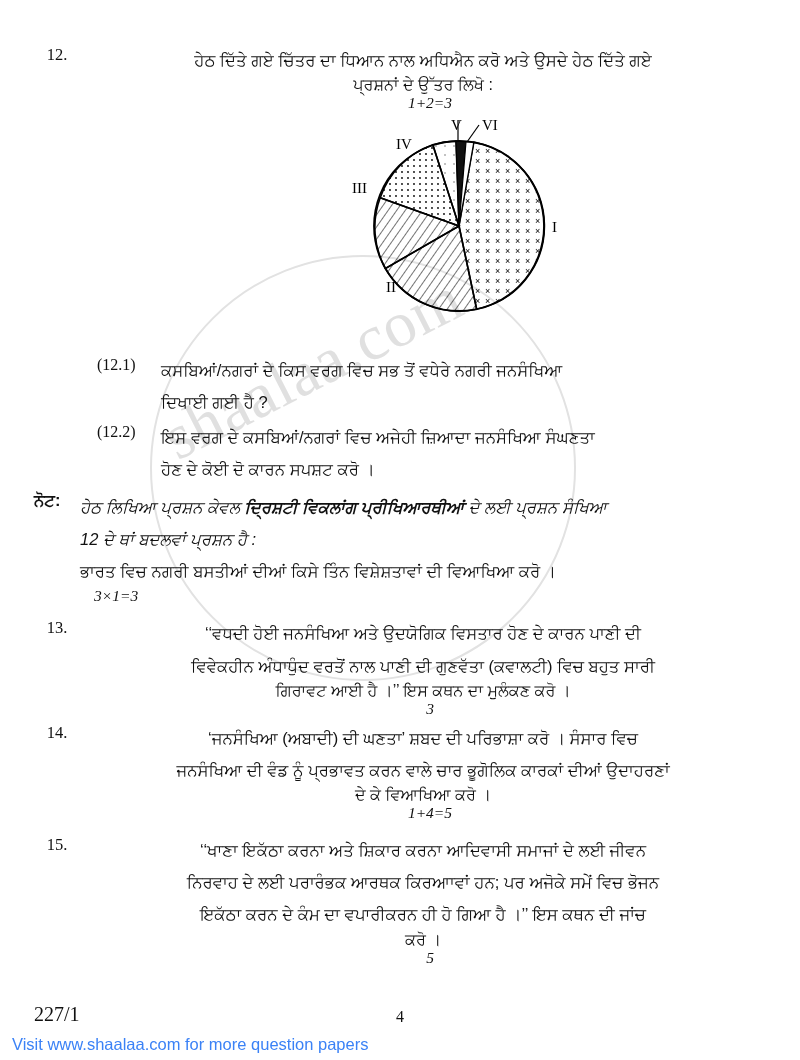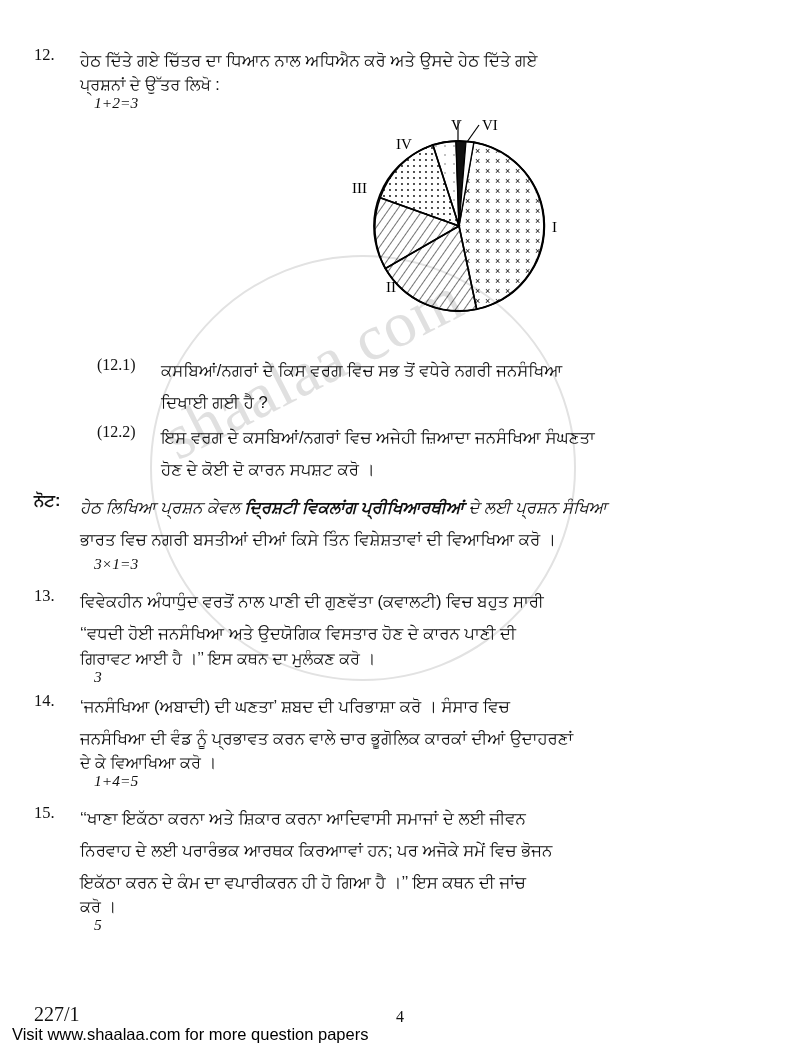--- a/index.html
+++ b/index.html
@@ -60,20 +60,21 @@
   .content {
     position: relative;
     z-index: 2;
   }
 
   
   .q {
     display: flex;
     align-items: flex-start;
     margin-bottom: 4px;
+    text-align: center;
   }
   .q-num {
     width: 46px;
     flex: 0 0 46px;
     font-size: 16.5px;
     font-family: "Liberation Serif", serif;
     padding-top: 1px;
   }
   .q-body {
     flex: 1 1 auto;
@@ -168,24 +169,24 @@
     left: 0;
     right: 0;
     bottom: 34px;
     text-align: center;
     font-family: "Liberation Serif", serif;
     font-size: 16px;
   }
   .visit {
     position: absolute;
     left: 12px;
-    bottom: 16px;
+    bottom: 6px;
     font-family: "Liberation Sans", sans-serif;
     font-size: 16.5px;
-    color: #000000;
+    color: #3b82f6;
   }
 </style>
 </head>
 <body>
 
 <div class="page">
 
   <div class="watermark">
     <div class="ring"></div>
     <div class="wm-text">shaalaa.com</div>
@@ -264,32 +265,33 @@
       <div class="subq-body">
         <div class="plain">ਇਸ ਵਰਗ ਦੇ ਕਸਬਿਆਂ/ਨਗਰਾਂ ਵਿਚ ਅਜੇਹੀ ਜ਼ਿਆਦਾ ਜਨਸੰਖਿਆ ਸੰਘਣਤਾ</div>
         <div class="plain">ਹੋਣ ਦੇ ਕੋਈ ਦੋ ਕਾਰਨ ਸਪਸ਼ਟ ਕਰੋ ।</div>
       </div>
     </div>
 
     <div class="note">
       <div class="note-label">ਨੋਟ:</div>
       <div class="note-body">
         <div class="plain"><span>ਹੇਠ ਲਿਖਿਆ ਪ੍ਰਸ਼ਨ ਕੇਵਲ </span><span class="bold">ਦ੍ਰਿਸ਼ਟੀ ਵਿਕਲਾਂਗ ਪ੍ਰੀਖਿਆਰਥੀਆਂ</span><span> ਦੇ ਲਈ ਪ੍ਰਸ਼ਨ ਸੰਖਿਆ</span></div>
+        <div class="plain">12 ਦੇ ਥਾਂ ਬਦਲਵਾਂ ਪ੍ਰਸ਼ਨ ਹੈ :</div>
         <div class="just">
           <span class="plain" style="font-style:normal">ਭਾਰਤ ਵਿਚ ਨਗਰੀ ਬਸਤੀਆਂ ਦੀਆਂ ਕਿਸੇ ਤਿੰਨ ਵਿਸ਼ੇਸ਼ਤਾਵਾਂ ਦੀ ਵਿਆਖਿਆ ਕਰੋ ।</span>
           <span class="marks">3×1=3</span>
         </div>
       </div>
     </div>
 
     <div class="q" style="margin-top:12px">
       <div class="q-num">13.</div>
       <div class="q-body">
+        <div class="plain">‘‘ਵਧਦੀ ਹੋਈ ਜਨਸੰਖਿਆ ਅਤੇ ਉਦਯੋਗਿਕ ਵਿਸਤਾਰ ਹੋਣ ਦੇ ਕਾਰਨ ਪਾਣੀ ਦੀ</div>
         <div class="plain">ਵਿਵੇਕਹੀਨ ਅੰਧਾਧੁੰਦ ਵਰਤੋਂ ਨਾਲ ਪਾਣੀ ਦੀ ਗੁਣਵੱਤਾ (ਕਵਾਲਟੀ) ਵਿਚ ਬਹੁਤ ਸਾਰੀ</div>
-        <div class="plain">‘‘ਵਧਦੀ ਹੋਈ ਜਨਸੰਖਿਆ ਅਤੇ ਉਦਯੋਗਿਕ ਵਿਸਤਾਰ ਹੋਣ ਦੇ ਕਾਰਨ ਪਾਣੀ ਦੀ</div>
         <div class="just">
           <span>ਗਿਰਾਵਟ ਆਈ ਹੈ ।’’ ਇਸ ਕਥਨ ਦਾ ਮੁਲੰਕਣ ਕਰੋ ।</span>
           <span class="marks">3</span>
         </div>
       </div>
     </div>
 
     <div class="q" style="margin-top:4px">
       <div class="q-num">14.</div>
       <div class="q-body">

